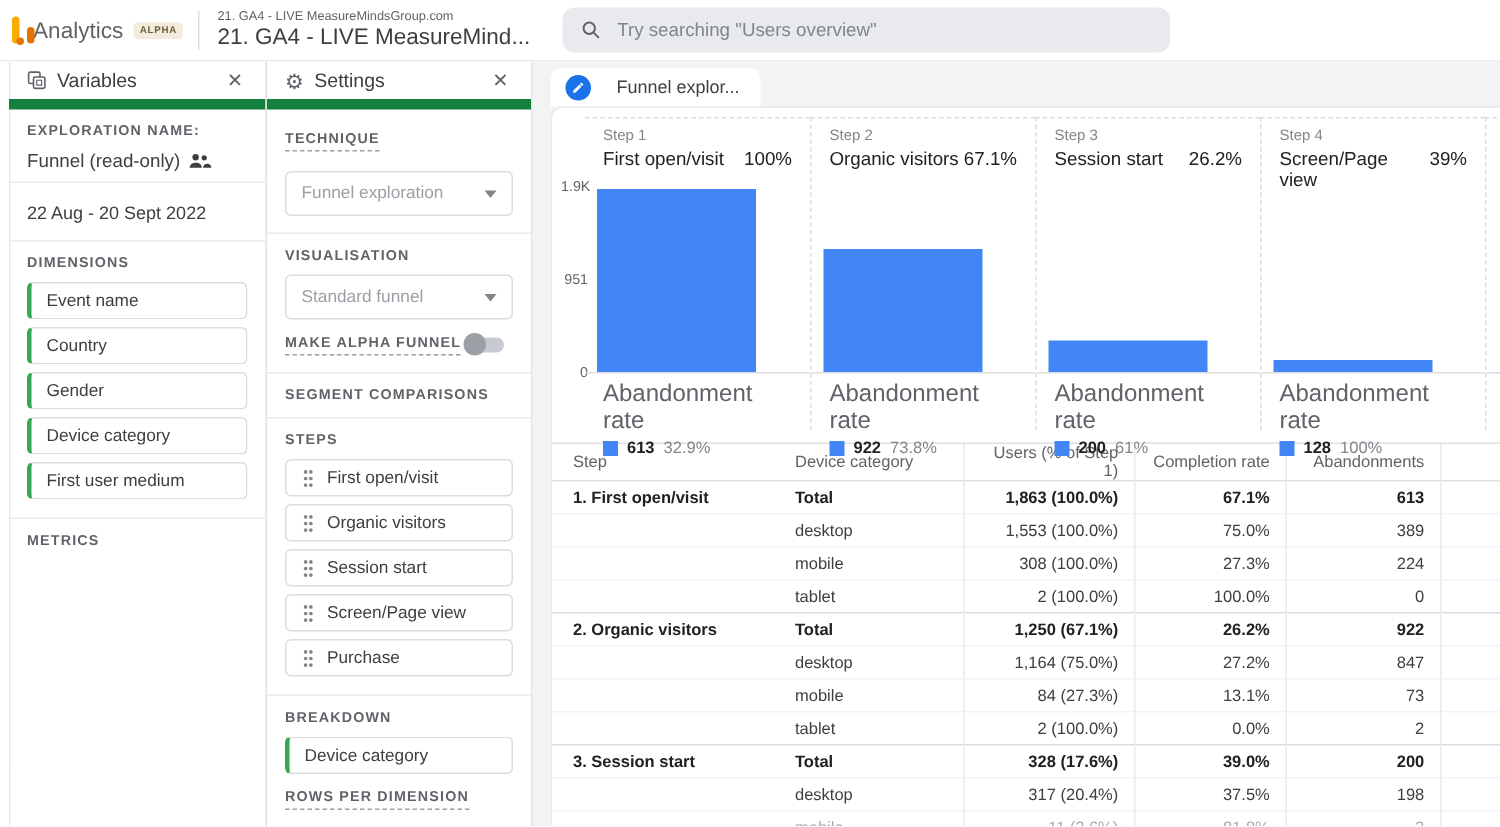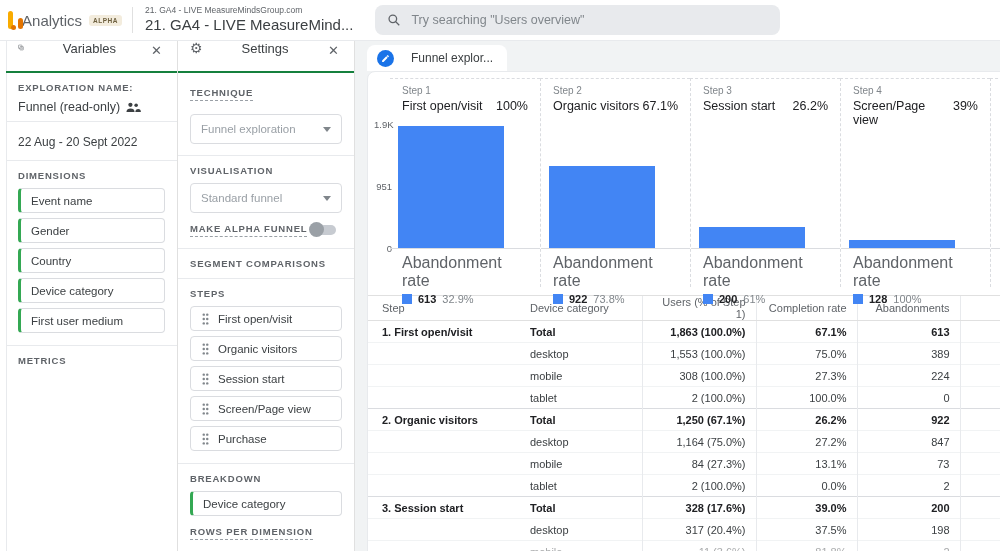--- a/index.html
+++ b/index.html
@@ -21,21 +21,21 @@
   .account-line { font-size:8.5px; color:#5f6368; }
   .property-line { font-size:15px; color:#3c4043; }
   .search-bar { margin-left:22px; width:405px; height:30px; background:#e8eaed; border-radius:8px; display:flex; align-items:center; gap:10px; padding:0 12px; }
   .search-bar span { font-size:12.5px; color:#80868b; }
 
   
   .content { flex:1; display:flex; overflow:hidden; border-top:1px solid #e8eaed; }
   .panel { background:#fff; border-right:1px solid #e0e0e0; overflow:hidden; }
   .variables-panel { width:178px; flex:0 0 178px; border-left:6px solid #fff; box-shadow:inset 1px 0 0 #e8eaed; }
   .settings-panel { width:177px; flex:0 0 177px; }
-  .panel-header { height:32px; display:flex; align-items:flex-start; padding:0 12px; border-bottom:2px solid #15803d;gap:32px; }
+  .panel-header { height:32px; display:flex; align-items:center; padding:0 12px; border-bottom:7px solid #15803d; }
   .panel-title { font-size:13px; color:#3c4043; margin-left:7px; flex:1; }
   .close-x { font-size:13px; color:#5f6368; cursor:pointer; padding:2px 3px; }
   .gear { font-size:14px; color:#5f6368; line-height:1; }
   .section { padding:9px 12px 7px 12px; border-bottom:1px solid #e8eaed; }
   .section.no-border { border-bottom:none; }
   .sec-label { font-size:9.5px; letter-spacing:.8px; color:#5f6368; font-weight:bold; margin-bottom:7px; }
   .sec-label.dashed { border-bottom:1px dashed #9aa0a6; display:inline-block; padding-bottom:2px; }
   .name-value { font-size:12.5px; color:#3c4043; display:flex; align-items:center; gap:6px; }
   .date-row { font-size:12px; color:#3c4043; padding:4px 0; cursor:pointer; }
   .chip { border:1px solid #dadce0; border-radius:4px; height:25px; display:flex; align-items:center; padding:0 10px; font-size:11.5px; color:#3c4043; margin-bottom:5px; background:#fff; cursor:grab; }
@@ -145,24 +145,24 @@
       <div class="section">
         <div class="date-row">22 Aug - 20 Sept 2022</div>
       </div>
       <div class="section">
         <div class="sec-label">DIMENSIONS</div>
         <div id="dimensions-list">
             <div class="chip green">
               <span class="chip-label">Event name</span>
             </div>
             <div class="chip green">
+              <span class="chip-label">Country</span>
+            </div>
+            <div class="chip green">
               <span class="chip-label">Gender</span>
-            </div>
-            <div class="chip green">
-              <span class="chip-label">Country</span>
             </div>
             <div class="chip green">
               <span class="chip-label">Device category</span>
             </div>
             <div class="chip green">
               <span class="chip-label">First user medium</span>
             </div>
           </div>
       </div>
       <div class="section no-border">

